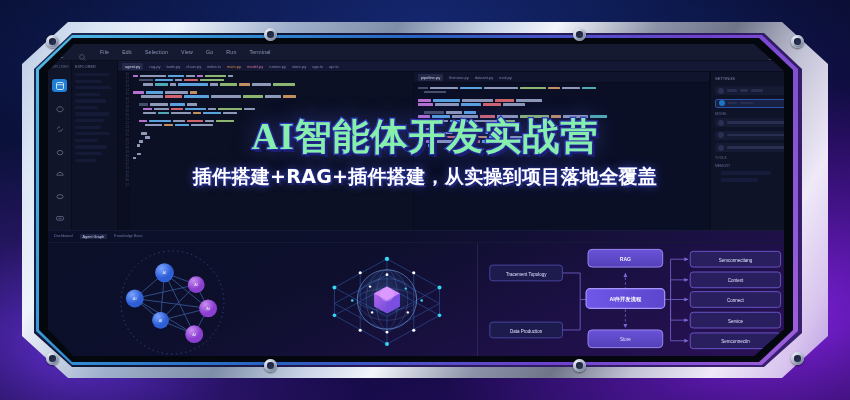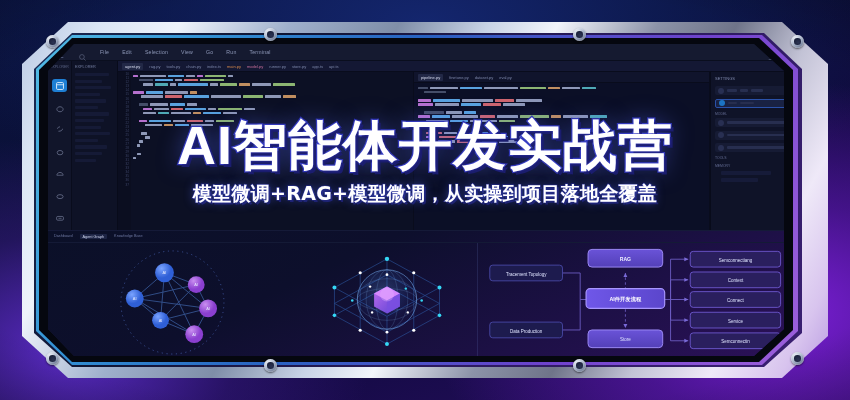--- a/index.html
+++ b/index.html
@@ -224,22 +224,22 @@
   }
   .fbox-txt.center { font-size:5.4px; fill:#ffffff; font-weight:bold; filter:none; }
   .fbox-txt.rag { font-size:5.2px; fill:#eef0ff; font-weight:bold; filter:none; }
 
   
   .title-wrap {
     position:absolute; left:0; right:0; top:118px;
     text-align:center; pointer-events:none;
   }
   .main-title {
-    font-family:Liberation Sans, sans-serif;
-    font-size:54px; font-weight:bold; color:#ffffff;
+    font-family:Liberation Serif, serif;
+    font-size:37px; font-weight:bold; color:#86efac;
     letter-spacing:1px; line-height:1;
     -webkit-text-stroke:2.5px #2c2fa8;
     paint-order:stroke fill;
     text-shadow:
       0 0 2px #3a3fd0,
       3px 3px 0 #1b1d6e,
       0 0 22px rgba(90,110,255,.55);
   }
   .sub-title {
     margin-top:9px;
@@ -850,14 +850,14 @@
           </svg>
         </div>
       </div>
     </div>
 
   </div>
 </div>
 
 <div class="title-wrap">
   <div class="main-title">AI智能体开发实战营</div>
-  <div class="sub-title">模型微调+RAG+模型微调，从实操到项目落地全覆盖</div>
+  <div class="sub-title">插件搭建+RAG+插件搭建，从实操到项目落地全覆盖</div>
 </div>
 
 </body></html>

